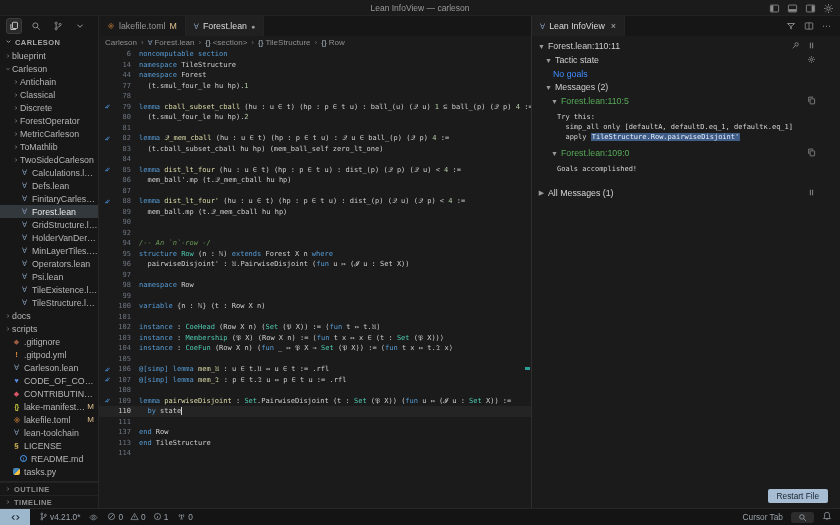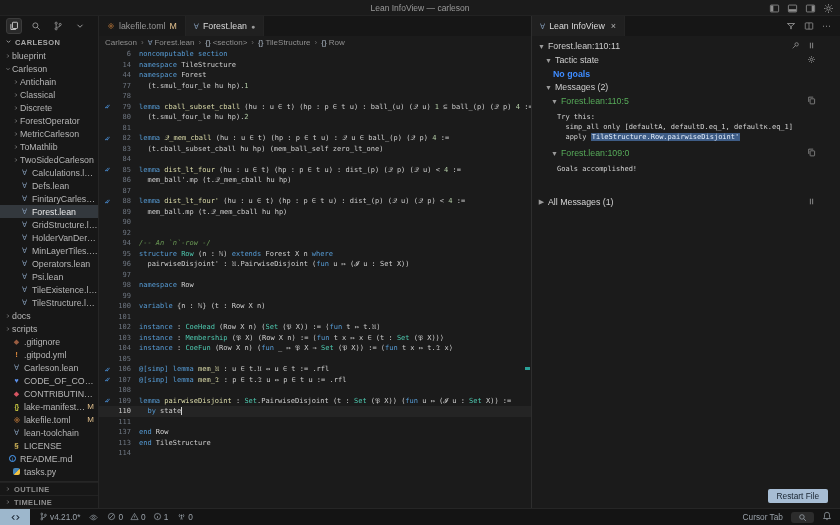--- a/index.html
+++ b/index.html
@@ -91,25 +91,25 @@
   .iv-row { display:flex; align-items:center; gap:3px; height:14px; font-size:8.8px; color:#cfcfcf; padding-right:24px; }
   .iv-row .tri { color:#9a9a9a; font-size:7px; width:7px; text-align:center; }
   .iv-row .grow { flex:1 1 auto; overflow:hidden; white-space:nowrap; }
   .iv-row .iv-actions { margin-left:auto; display:flex; gap:7px; color:#9a9a9a; align-items:center; }
   .iv-row .iv-actions svg { width:9px; height:9px; }
   .lvl0 { padding-left:6px; }
   .lvl1 { padding-left:13px; }
   .lvl2 { padding-left:19px; }
   .loc { color:#57ab5a; }
   .iv-text { font-size:8.8px; padding-left:21px; height:13px; display:flex; align-items:center; }
-  .nogoals { color:#3f8cff; font-weight:bold; }
+  .nogoals { color:#3f8cff; font-weight:normal; }
   .iv-mono { font-family:"DejaVu Sans Mono","DejaVu Sans",monospace; font-size:7px; line-height:10px; color:#d4d4d4; padding-left:25px; white-space:pre; }
   .iv-mono .hl { background:#3e5c85; color:#e3eefc; padding:0 1px; }
   .iv-gap { height:4px; }
-  .allmsg { margin-top:21px; color:#d6d6d6; }
+  .allmsg { margin-top:12px; color:#d6d6d6; }
   .restart { position:absolute; right:12px; bottom:5px; background:#a7bdd4; color:#16222e; border:none; border-radius:2px; font-size:8.3px; padding:2px 9px; font-family:"Liberation Sans",sans-serif; }
 
   
   .statusbar { height:17px; flex:0 0 17px; background:#141414; border-top:1px solid #262626; display:flex; align-items:center; font-size:8.3px; color:#9aa2aa; }
   .sb-left { display:flex; align-items:center; gap:9px; }
   .sb-remote { width:30px; height:17px; background:#9db7cc; color:#16222e; display:flex; align-items:center; justify-content:center; }
   .sb-remote svg { width:9px; height:9px; }
   .sb-item { display:flex; align-items:center; gap:2px;justify-content:center; }
   .sb-item svg { width:9px; height:9px; }
   .sb-right { margin-left:auto; display:flex; align-items:center; gap:8px; padding-right:8px; }
@@ -376,21 +376,21 @@
           <div class="trow" style="padding-left: 4px;">
             <span class="chv"></span>
             <span class="fic lean">∀</span>
             <span class="lbl">lean-toolchain</span>
           </div>
           <div class="trow" style="padding-left: 4px;">
             <span class="chv"></span>
             <span class="fic license">§</span>
             <span class="lbl">LICENSE</span>
           </div>
-          <div class="trow" style="padding-left: 0;">
+          <div class="trow" style="padding-left: 11px;">
             <span class="chv"></span>
             <span class="fic readme">
               <span class="ci">i</span>
             </span>
             <span class="lbl">README.md</span>
           </div>
           <div class="trow" style="padding-left: 4px;">
             <span class="chv"></span>
             <span class="fic python">
               <span class="py"></span>

